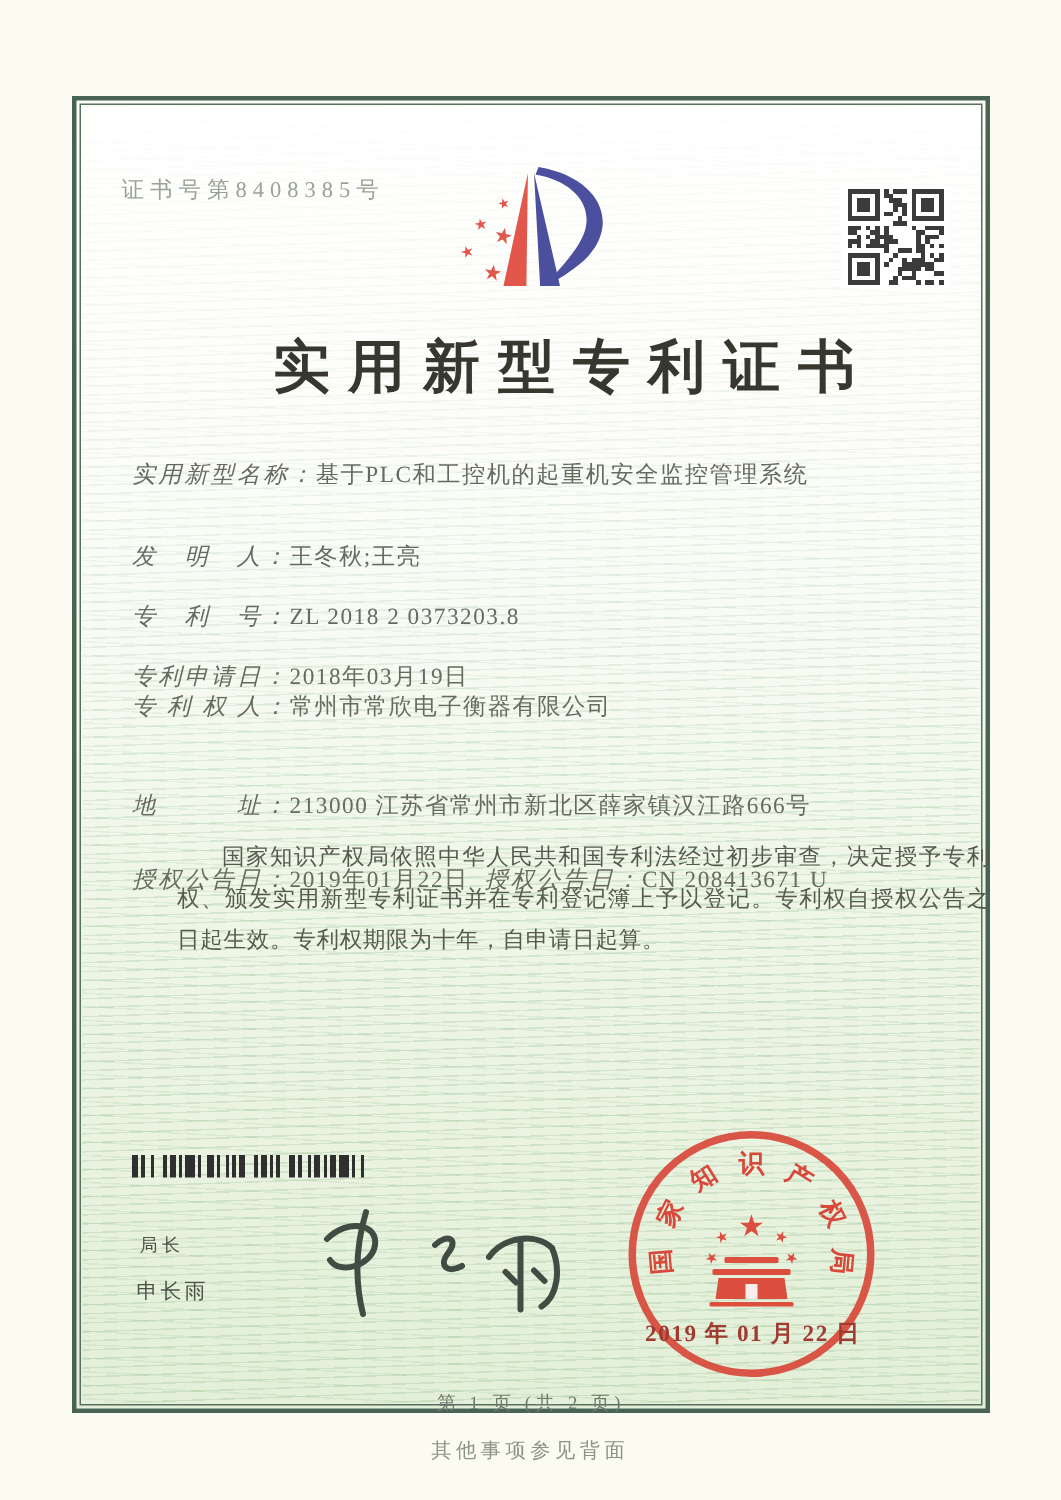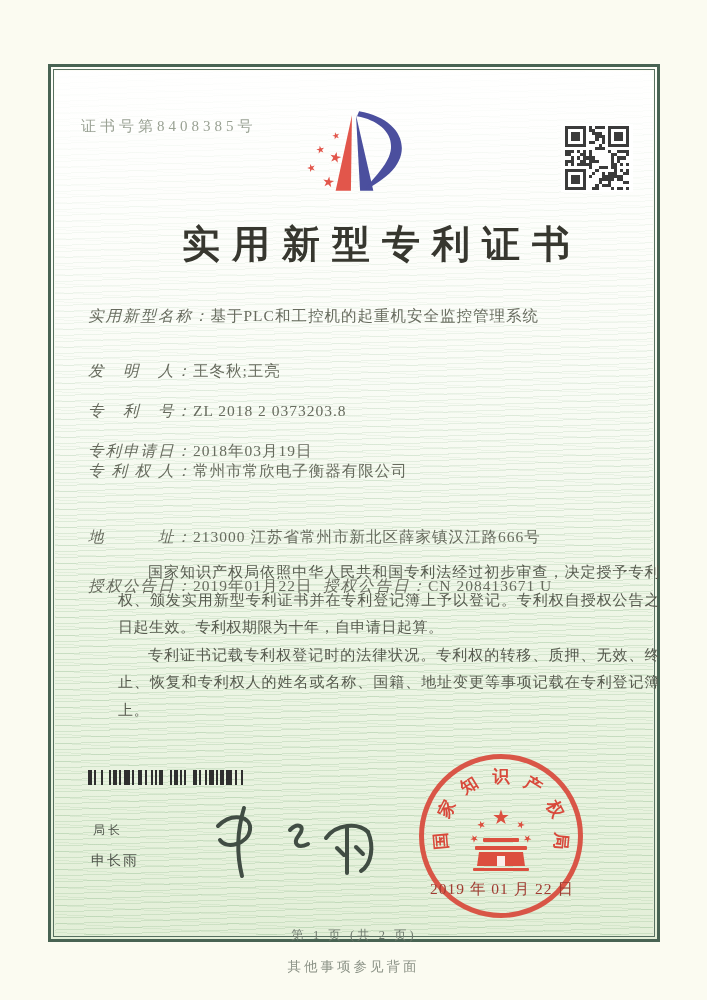--- a/index.html
+++ b/index.html
@@ -53,21 +53,21 @@
     position:absolute;inset:0;border-radius:50%;border:5px solid rgba(216,73,59,.92);
     box-sizing:border-box;
   }
   .seal-ch{
     position:absolute;font-size:17px;font-weight:bold;color:#d8493b;
     font-family:"Liberation Serif","DejaVu Serif",serif;
   }
   .emblem{position:absolute;left:44px;top:46px;width:76px;height:84px;}
   .seal-date{
     position:absolute;left:379px;top:812px;z-index:5;font-size:15.5px;
-    color:#a03b31;letter-spacing:1px;font-weight:normal;
+    color:#a03b31;letter-spacing:1px;font-weight:bold;
   }
   .page-info{
     position:absolute;left:0;top:860px;width:100%;text-align:center;z-index:3;
     font-size:12.5px;color:#6f7a6e;letter-spacing:3px;
   }
   .back-note{
     position:absolute;left:0;top:958px;width:100%;text-align:center;
     font-size:13.5px;color:#8b9286;letter-spacing:3px;
   }
 </style>
@@ -239,21 +239,20 @@
       <div class="field f-patentee"><span class="lbl">专 利 权 人：</span><span class="val">常州市常欣电子衡器有限公司</span></div>
       <div class="field f-address"><span class="lbl">地　　　址：</span><span class="val">213000 江苏省常州市新北区薛家镇汉江路666号</span></div>
       <div class="field f-grant">
         <span><span class="lbl">授权公告日：</span><span class="val">2019年01月22日</span></span>
         <span class="grant-no"><span class="lbl">授权公告日：</span><span class="val">CN 208413671 U</span></span>
       </div>
     </div>
 
     <div class="body-text">
       <p>国家知识产权局依照中华人民共和国专利法经过初步审查，决定授予专利权、颁发实用新型专利证书并在专利登记簿上予以登记。专利权自授权公告之日起生效。专利权期限为十年，自申请日起算。</p>
-      <p>专利证书记载专利权登记时的法律状况。专利权的转移、质押、无效、终止、恢复和专利权人的姓名或名称、国籍、地址变更等事项记载在专利登记簿上。</p>
     </div>
 
     <div class="barcode" id="barcode"><svg viewBox="0 0 75 15" width="157" height="15" preserveAspectRatio="none" shape-rendering="crispEdges" fill="#2f2f2f">
           <rect x="0" y="0" width="2" height="15"></rect>
           <rect x="3" y="0" width="1" height="15"></rect>
           <rect x="6" y="0" width="1" height="15"></rect>
           <rect x="10" y="0" width="1" height="15"></rect>
           <rect x="12" y="0" width="2" height="15"></rect>
           <rect x="15" y="0" width="1" height="15"></rect>
           <rect x="17" y="0" width="3" height="15"></rect>

